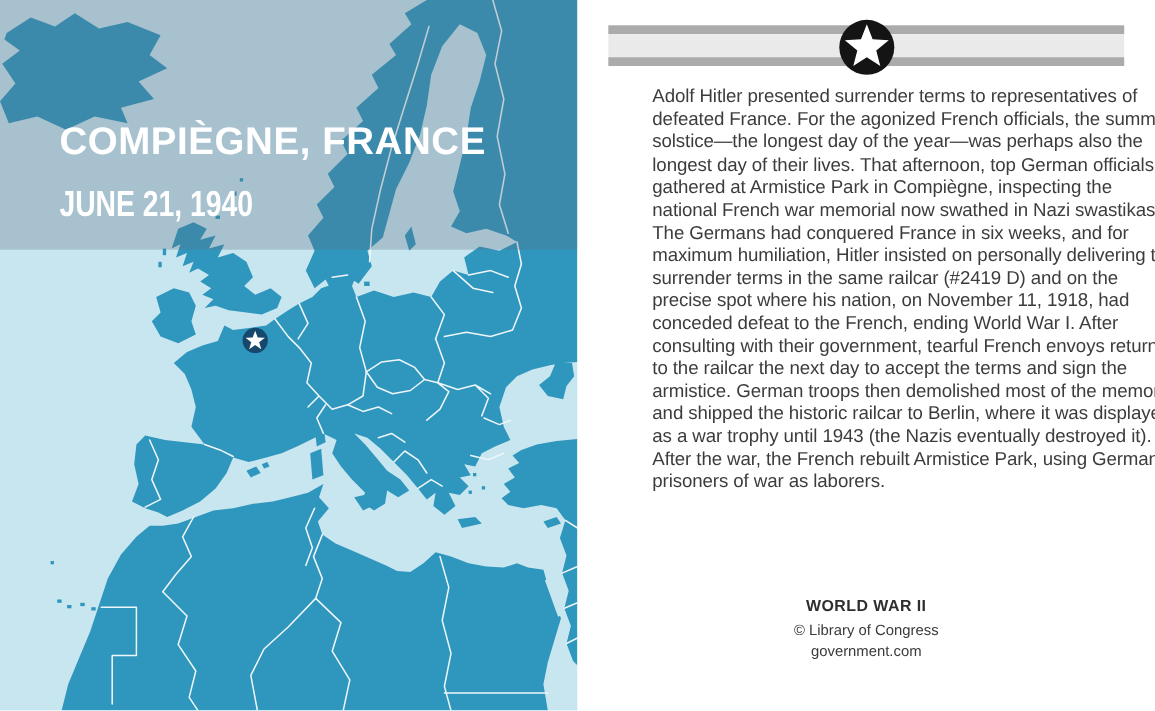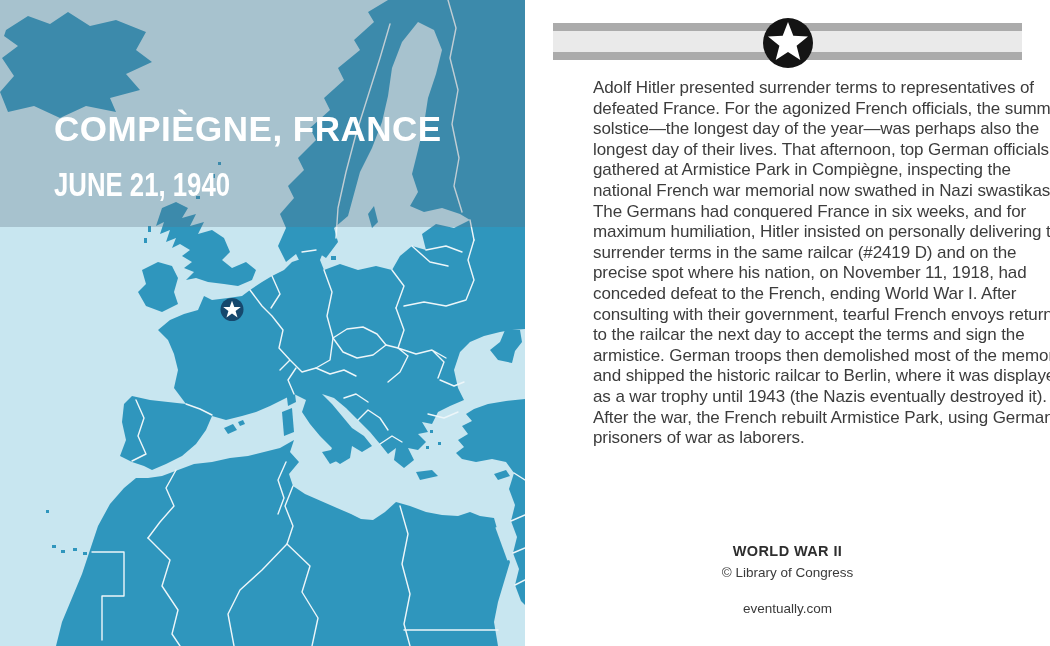--- a/index.html
+++ b/index.html
@@ -25,21 +25,21 @@
   .stripe-mid { top:31px; height:21px; background:#EAEAEA; }
   .stripe-bot { top:52px; height:8px;  background:#ABABAB; }
   .badge { position:absolute; left:50%; top:17px; width:52px; height:52px; margin-left:-26px; }
 
   .body-text { position:absolute; left:28px; top:78px; width:479px;
                font-size:17px; line-height:20.6px; letter-spacing:-0.1px; color:#3C3C3C;margin-left:40px; }
 
   .footer { position:absolute; left:0; top:543px; width:525px; text-align:center; color:#2E2E2E; }
   .footer-series   { font-size:14.5px; font-weight:bold; letter-spacing:0.4px; margin-bottom:6px;text-align:center; }
   .footer-subtitle { font-size:14px; letter-spacing:0.4px; margin-bottom:5px; color:#3A3A3A; }
-  .footer-credit   { font-size:13.5px; margin-bottom:21px; color:#3A3A3A; }
+  .footer-credit   { font-size:13.5px; margin-bottom:4px; color:#3A3A3A; }
   .footer-site     { font-size:13.5px; color:#3A3A3A; }
 </style>
 </head>
 <body>
 
 <div class="page">
 
   <div class="map-panel">
     <svg class="map-svg" viewBox="0 0 525 646" aria-hidden="true">
 
@@ -138,17 +138,17 @@
         <circle cx="26" cy="26" r="25" fill="#141414"></circle>
         <polygon fill="#FFFFFF" points="26,5 31.3,18.7 46,19.5 34.6,28.8 38.3,43 26,35 13.7,43 17.4,28.8 6,19.5 20.7,18.7"></polygon>
       </svg>
     </div>
 
     <div class="body-text">Adolf Hitler presented surrender terms to representatives of defeated France. For the agonized French officials, the summer solstice—the longest day of the year—was perhaps also the longest day of their lives. That afternoon, top German officials gathered at Armistice Park in Compiègne, inspecting the national French war memorial now swathed in Nazi swastikas. The Germans had conquered France in six weeks, and for maximum humiliation, Hitler insisted on personally delivering the surrender terms in the same railcar (#2419 D) and on the precise spot where his nation, on November 11, 1918, had conceded defeat to the French, ending World War I. After consulting with their government, tearful French envoys returned to the railcar the next day to accept the terms and sign the armistice. German troops then demolished most of the memorial and shipped the historic railcar to Berlin, where it was displayed as a war trophy until 1943 (the Nazis eventually destroyed it). After the war, the French rebuilt Armistice Park, using German prisoners of war as laborers.</div>
 
     <div class="footer">
       <div class="footer-series">WORLD WAR II</div>
       <div class="footer-credit">© Library of Congress</div>
-      <div class="footer-site">eventually.com</div>
+      <div class="footer-site">government.com</div>
     </div>
 
   </div>
 </div>
 
 </body></html>

